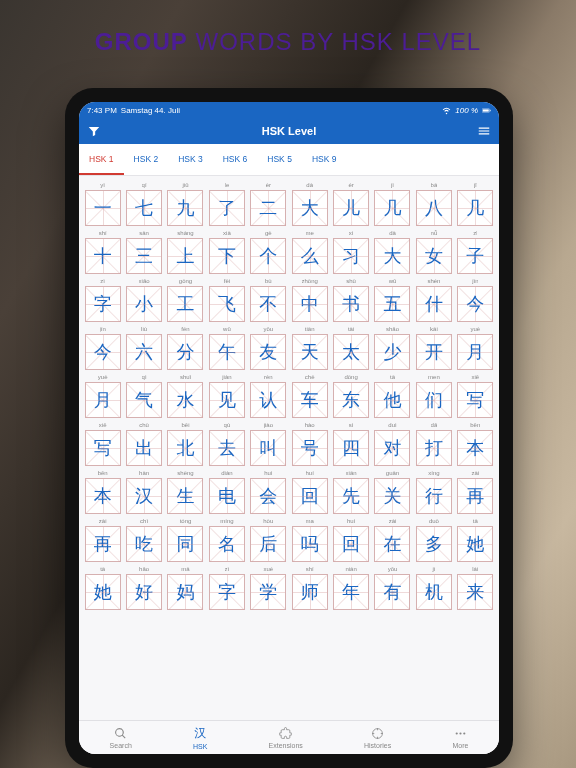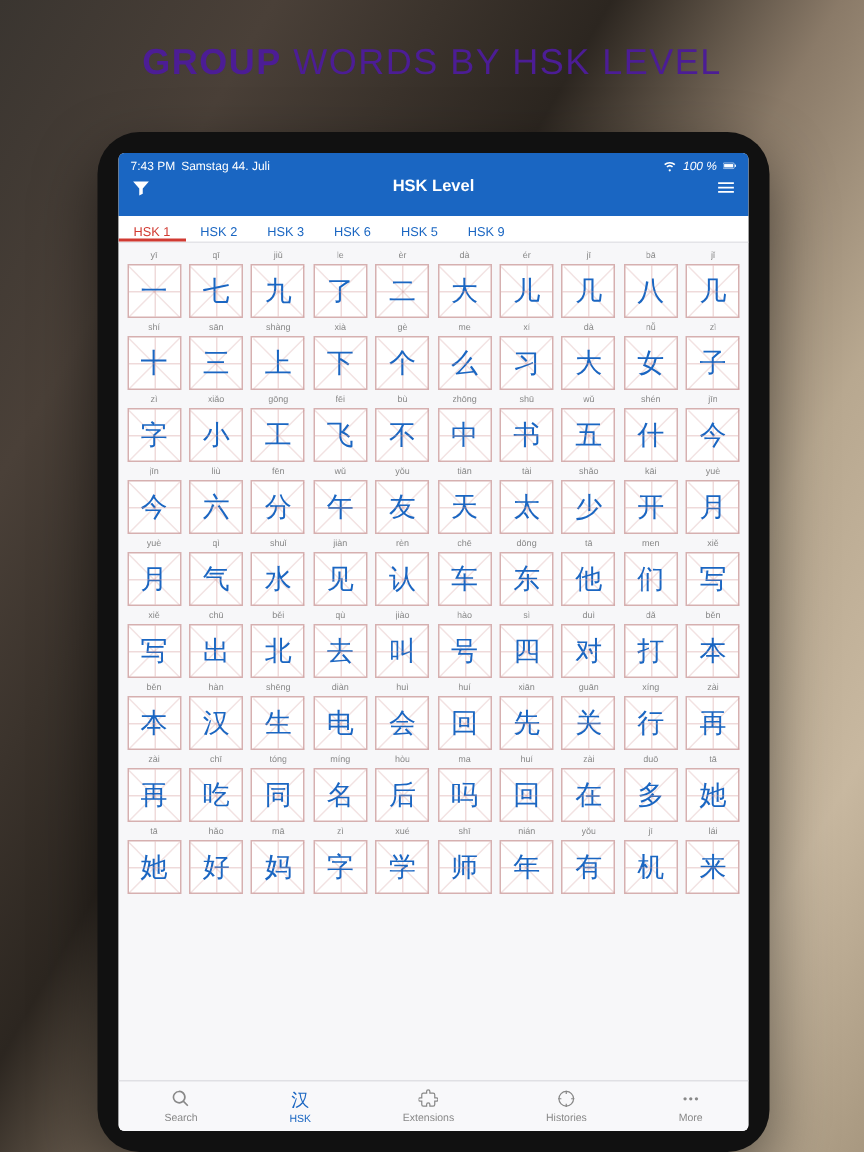--- a/index.html
+++ b/index.html
@@ -11,40 +11,40 @@
   }
   
   .headline { text-align:center; color:#4c1d95; font-size:24px; font-weight:300;
     letter-spacing:1px; padding:28px 0 24px; }
   .headline b { font-weight:700; }
 
   
   .tablet { position:absolute; left:65px; top:88px; width:448px; height:680px;
     background:#111; border-radius:28px; padding:14px;
     box-shadow:0 18px 40px rgba(0,0,0,.5); }
-  .screen { width:100%; height:100%; background:#f7f7f9; border-radius:4px;
+  .screen { width:100%; height:100%; background:#f7f7f9; border-radius:16px;
     overflow:hidden; display:flex; flex-direction:column; }
 
   
   .status { height:16px; background:#1a66c2; color:#fff; font-size:8px;
     display:flex; align-items:center; padding:0 8px; }
   .status .left { display:flex; gap:4px; }
   .status .center{ flex:1; }
   .status .right{ display:flex; gap:4px; align-items:center;font-style:italic; }
   .status svg { width:9px; height:9px; fill:#fff; }
 
   
   .nav { height:26px; background:#1a66c2; color:#fff; display:flex;
-    padding:0 8px; font-size:11px; font-weight:600; }
+    align-items:center; padding:0 8px; font-size:11px; font-weight:600; }
   .nav .title { flex:1; text-align:center; }
   .nav-icon { width:14px; height:14px; fill:#fff; }
 
   
   .tabs { display:flex; background:#fff; border-bottom:1px solid #e4e4e8;
-    font-size:8.5px; height:18px;align-items:flex-end; }
+    font-size:8.5px; height:32px; }
   .tabs .tab { padding:0 10px; display:flex; align-items:center;
     color:#1a66c2; cursor:pointer; border-bottom:2px solid transparent; }
   .tabs .tab.active { color:#d13a32; border-bottom-color:#d13a32; }
 
   
   .grid-wrap { flex:1; overflow:hidden; padding:4px 4px 0; background:#f7f7f9; }
   .grid { display:grid; grid-template-columns:repeat(10,1fr); gap:2px; }
   .cell { display:flex; flex-direction:column; align-items:center; }
   .py { font-size:6px; color:#888; height:10px; line-height:10px;
     overflow:hidden; white-space:nowrap; }

